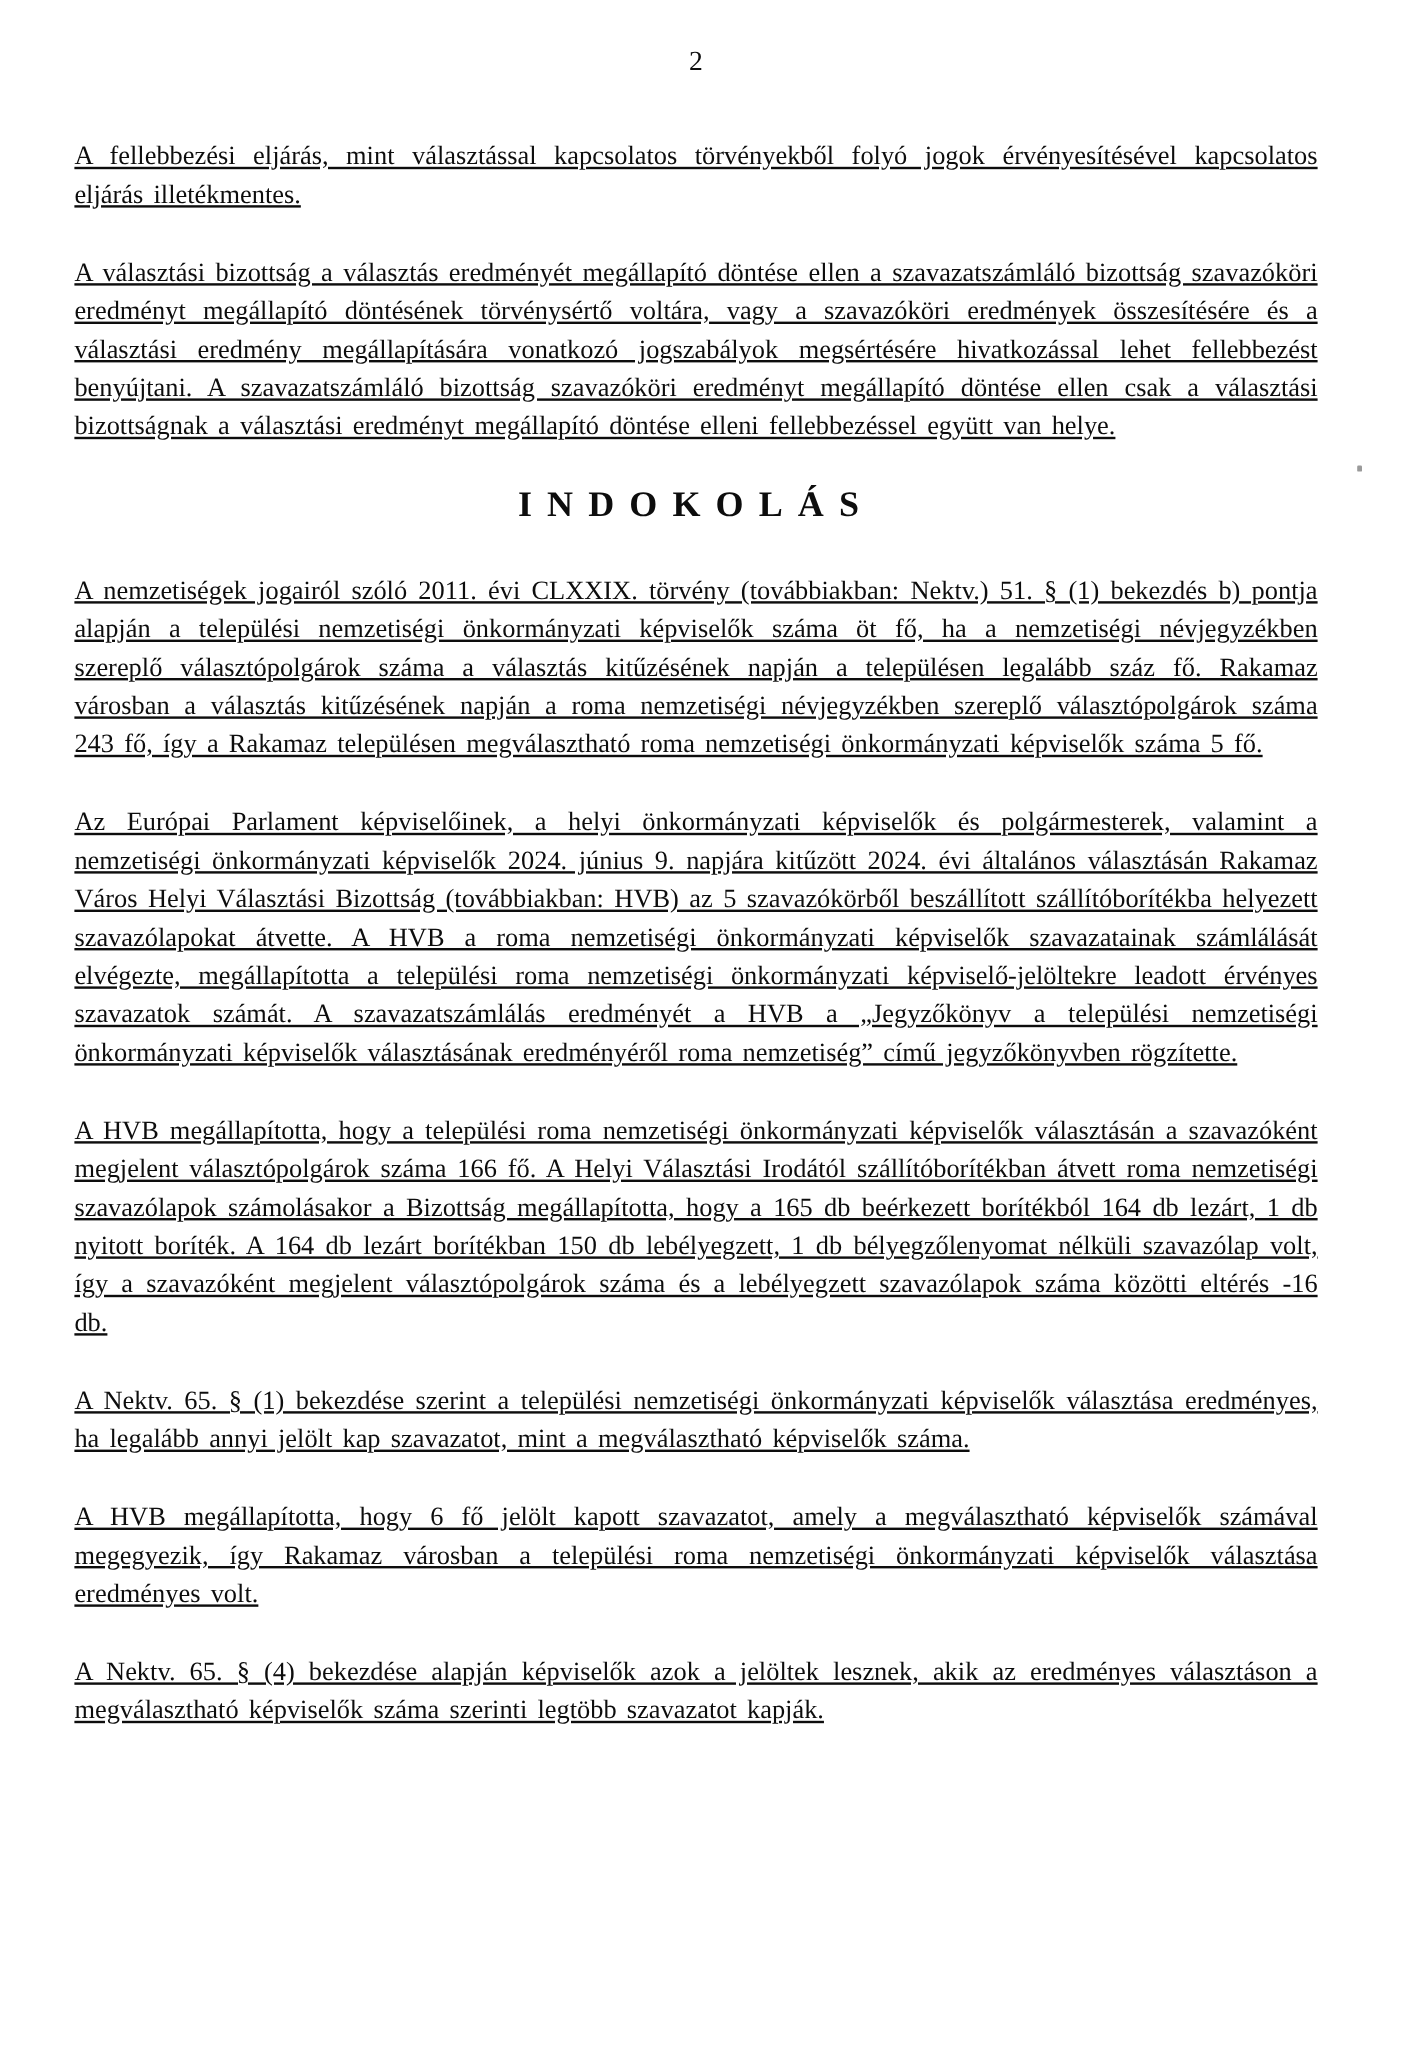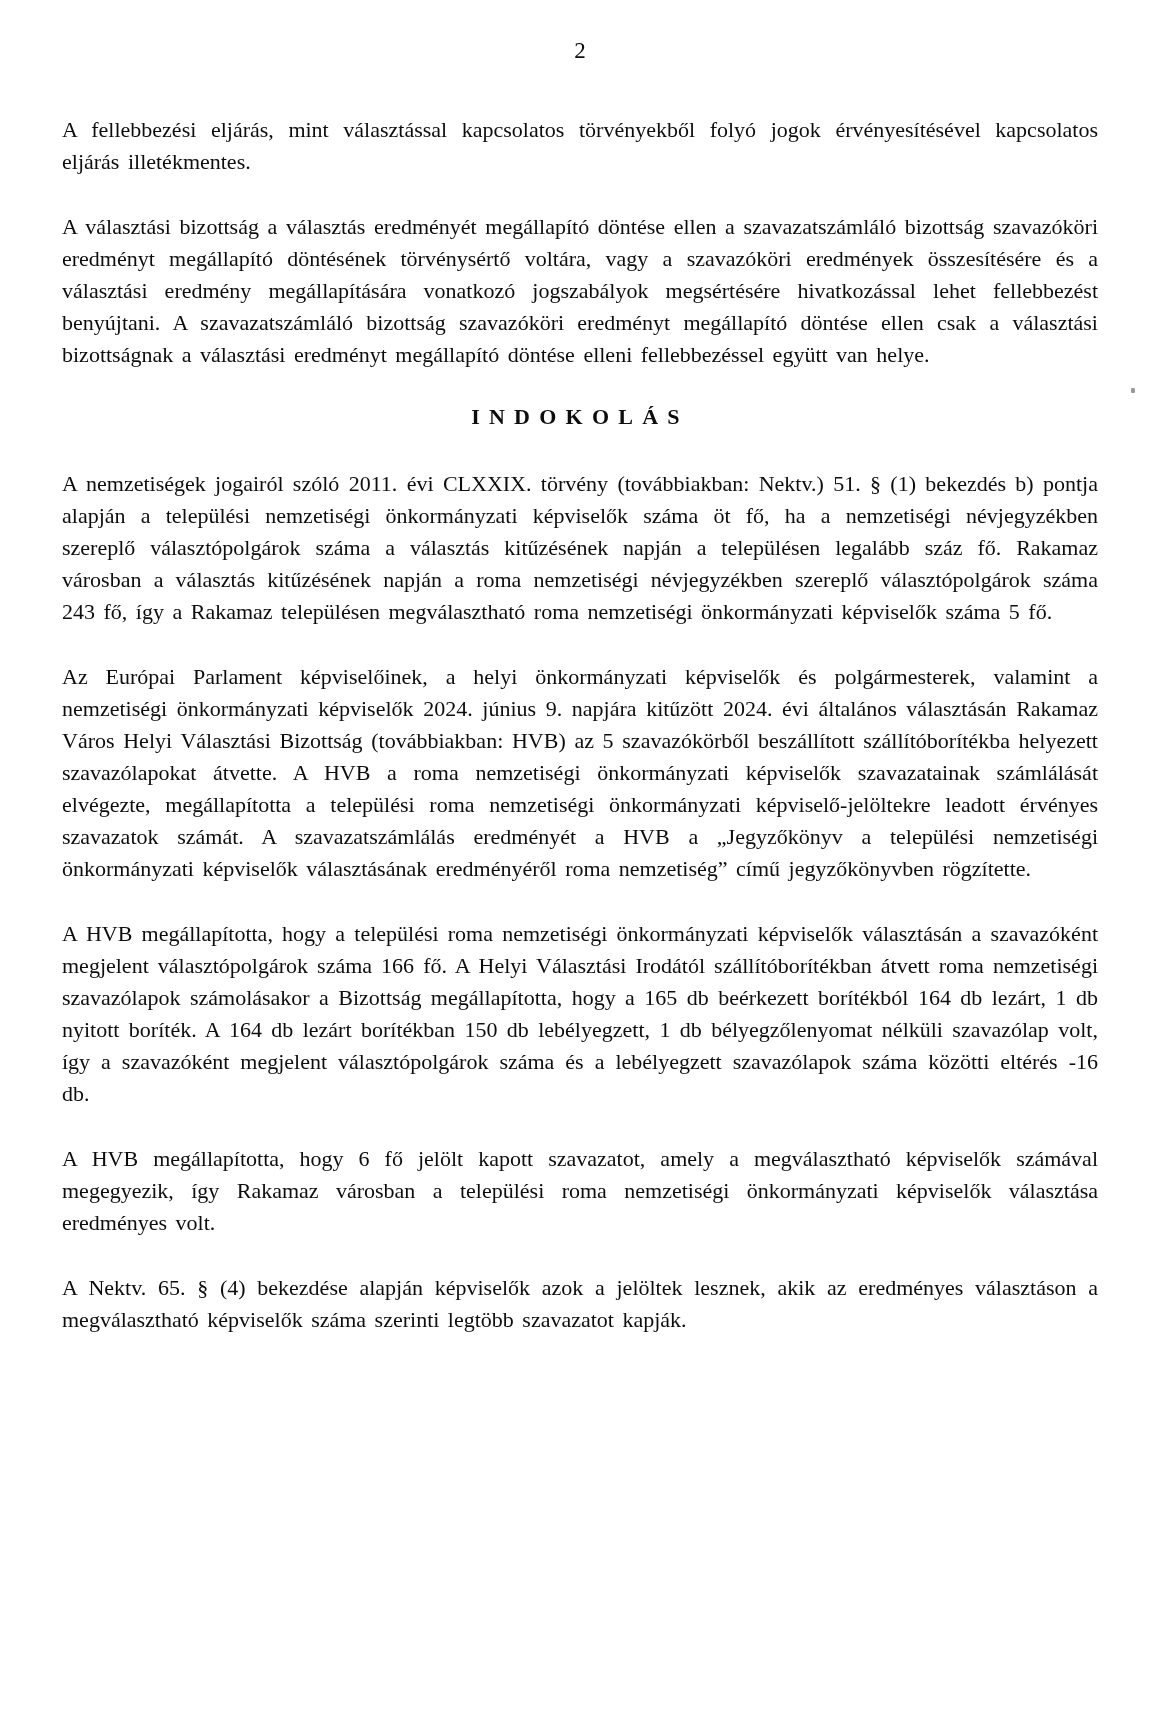--- a/index.html
+++ b/index.html
@@ -24,24 +24,25 @@
     font-size: 23px;
     line-height: 30px;
     margin-bottom: 48px;
   }
   .para {
     font-size: 22px;
     line-height: 32px;
     text-align: justify;
     word-spacing: 3px;
     margin: 0 0 33px 0;
+    text-decoration: underline;
   }
   .section-heading {
     text-align: center;
-    font-size: 22px;
+    font-size: 30px;
     font-weight: bold;
     letter-spacing: 0.42em;
     margin: 24px 0 38px 0;
   }
   .scan-speck {
     position: absolute;
     left: 1131px;
     top: 388px;
     width: 4px;
     height: 5px;
@@ -61,20 +62,21 @@
   <p class="para">A választási bizottság a választás eredményét megállapító döntése ellen a szavazatszámláló bizottság szavazóköri eredményt megállapító döntésének törvénysértő voltára, vagy a szavazóköri eredmények összesítésére és a választási eredmény megállapítására vonatkozó jogszabályok megsértésére hivatkozással lehet fellebbezést benyújtani. A szavazatszámláló bizottság szavazóköri eredményt megállapító döntése ellen csak a választási bizottságnak a választási eredményt megállapító döntése elleni fellebbezéssel együtt van helye.</p>
 
   <h2 class="section-heading">INDOKOLÁS</h2>
 
   <p class="para">A nemzetiségek jogairól szóló 2011. évi CLXXIX. törvény (továbbiakban: Nektv.) 51. § (1) bekezdés b) pontja alapján a települési nemzetiségi önkormányzati képviselők száma öt fő, ha a nemzetiségi névjegyzékben szereplő választópolgárok száma a választás kitűzésének napján a településen legalább száz fő. Rakamaz városban a választás kitűzésének napján a roma nemzetiségi névjegyzékben szereplő választópolgárok száma 243 fő, így a Rakamaz településen megválasztható roma nemzetiségi önkormányzati képviselők száma 5 fő.</p>
 
   <p class="para">Az Európai Parlament képviselőinek, a helyi önkormányzati képviselők és polgármesterek, valamint a nemzetiségi önkormányzati képviselők 2024. június 9. napjára kitűzött 2024. évi általános választásán Rakamaz Város Helyi Választási Bizottság (továbbiakban: HVB) az 5 szavazókörből beszállított szállítóborítékba helyezett szavazólapokat átvette. A HVB a roma nemzetiségi önkormányzati képviselők szavazatainak számlálását elvégezte, megállapította a települési roma nemzetiségi önkormányzati képviselő-jelöltekre leadott érvényes szavazatok számát. A szavazatszámlálás eredményét a HVB a „Jegyzőkönyv a települési nemzetiségi önkormányzati képviselők választásának eredményéről roma nemzetiség” című jegyzőkönyvben rögzítette.</p>
 
   <p class="para">A HVB megállapította, hogy a települési roma nemzetiségi önkormányzati képviselők választásán a szavazóként megjelent választópolgárok száma 166 fő. A Helyi Választási Irodától szállítóborítékban átvett roma nemzetiségi szavazólapok számolásakor a Bizottság megállapította, hogy a 165 db beérkezett borítékból 164 db lezárt, 1 db nyitott boríték. A 164 db lezárt borítékban 150 db lebélyegzett, 1 db bélyegzőlenyomat nélküli szavazólap volt, így a szavazóként megjelent választópolgárok száma és a lebélyegzett szavazólapok száma közötti eltérés -16 db.</p>
 
+  <p class="para">A Nektv. 65. § (1) bekezdése szerint a települési nemzetiségi önkormányzati képviselők választása eredményes, ha legalább annyi jelölt kap szavazatot, mint a megválasztható képviselők száma.</p>
 
   <p class="para">A HVB megállapította, hogy 6 fő jelölt kapott szavazatot, amely a megválasztható képviselők számával megegyezik, így Rakamaz városban a települési roma nemzetiségi önkormányzati képviselők választása eredményes volt.</p>
 
   <p class="para">A Nektv. 65. § (4) bekezdése alapján képviselők azok a jelöltek lesznek, akik az eredményes választáson a megválasztható képviselők száma szerinti legtöbb szavazatot kapják.</p>
 
   <span class="scan-speck"></span>
 
 </div>
 
 </body></html>

